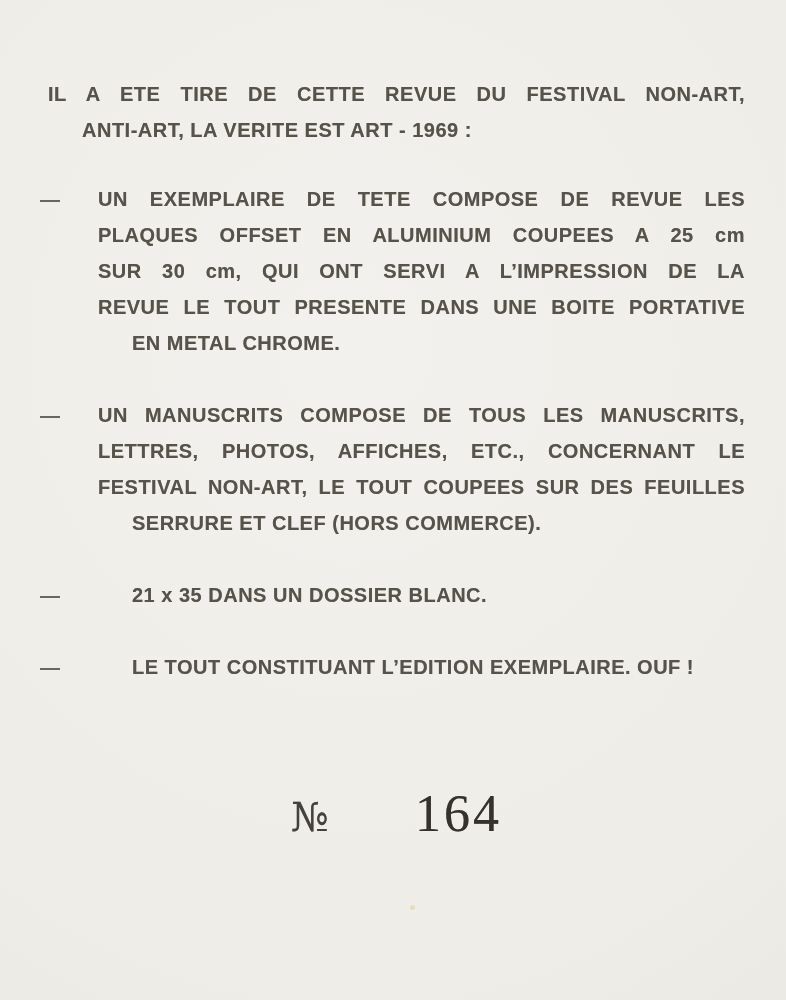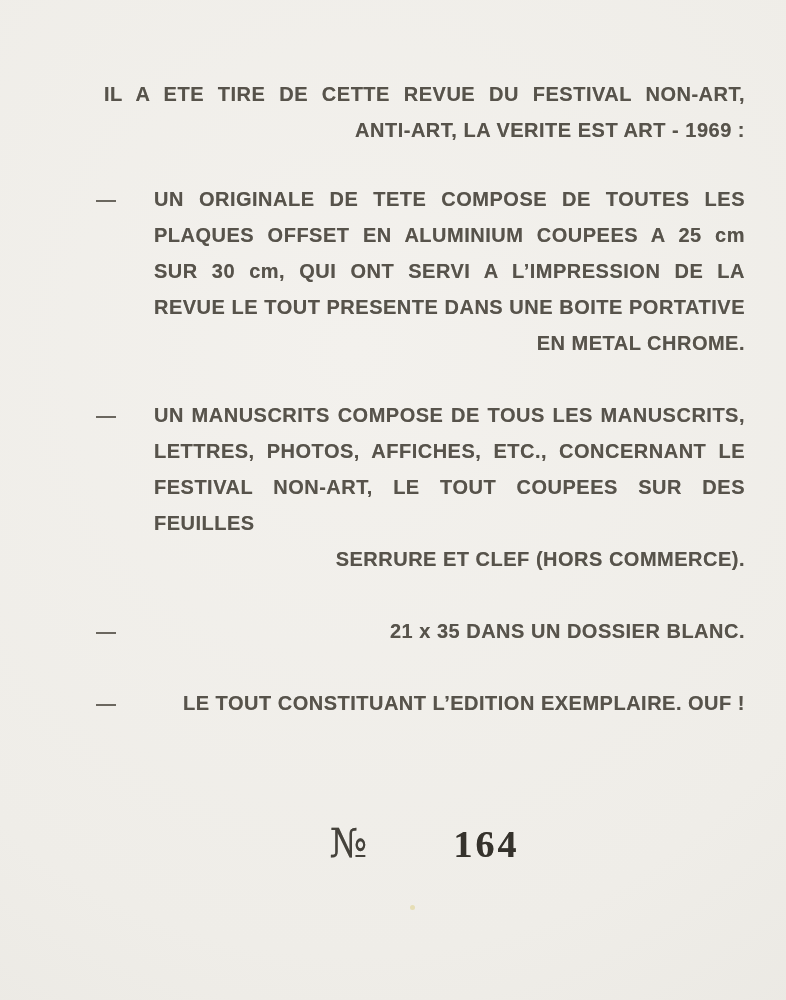--- a/index.html
+++ b/index.html
@@ -8,38 +8,39 @@
     height: 1000px;
     overflow: hidden;
     background-color: #efede8;
     background-image: radial-gradient(130% 110% at 45% 35%, #f3f1ed 0%, #efede8 55%, #e6e4de 100%);
     font-family: "Liberation Sans", sans-serif;
   }
   .page {
     box-sizing: border-box;
     width: 786px;
     height: 836px;
-    padding: 76px 41px 0 104px;
+    padding: 76px 41px 0 48px;
     position: relative;
   }
   .textline {
     font-size: 20px;
     font-weight: bold;
     line-height: 36px;
     letter-spacing: 0.5px;
     color: #57534b;
     text-shadow: 0 0 0.5px rgba(87,83,75,0.55);
     white-space: normal;
   }
   .textline.justify {
     text-align: justify;
     text-align-last: justify;
   }
   .textline.left {
-    text-align: right;
+    text-align: left;
+    margin-left: 34px;
   }
   .heading { margin-bottom: 33px; }
   .item {
     position: relative;
     padding-left: 50px;
     margin-bottom: 36px;
   }
   .item .dash {
     position: absolute;
     left: -8px;
@@ -60,22 +61,22 @@
   }
   .numero {
     font-family: "DejaVu Serif", serif;
     font-size: 40px;
     color: #45423b;
     text-shadow: 0 0 0.6px rgba(69,66,59,0.5);
   }
   .numgap { width: 86px; }
   .numvalue {
     font-family: "Liberation Serif", serif;
-    font-weight: bold;
-    font-size: 38px;
+    font-weight: normal;
+    font-size: 52px;
     letter-spacing: 3px;
     color: #35322c;
     text-shadow: 0 0 0.6px rgba(53,50,44,0.6);
   }
   .speck {
     position: absolute;
     left: 410px;
     top: 905px;
     width: 5px;
     height: 5px;
@@ -88,21 +89,21 @@
 <body>
 
 <div class="page">
   <div class="heading">
       <div class="textline justify">IL A ETE TIRE DE CETTE REVUE DU FESTIVAL NON-ART,</div>
       <div class="textline left">ANTI-ART, LA VERITE EST ART - 1969 :</div>
     </div>
   <div id="items">
       <div class="item">
         <span class="dash">—</span>
-        <div class="textline justify">UN ORIGINALE DE TETE COMPOSE DE TOUTES LES</div>
+        <div class="textline justify">UN EXEMPLAIRE DE TETE COMPOSE DE REVUE LES</div>
         <div class="textline justify">PLAQUES OFFSET EN ALUMINIUM COUPEES A 25 cm</div>
         <div class="textline justify">SUR 30 cm, QUI ONT SERVI A L’IMPRESSION DE LA</div>
         <div class="textline justify">REVUE LE TOUT PRESENTE DANS UNE BOITE PORTATIVE</div>
         <div class="textline left">EN METAL CHROME.</div>
       </div>
       <div class="item">
         <span class="dash">—</span>
         <div class="textline justify">UN MANUSCRITS COMPOSE DE TOUS LES MANUSCRITS,</div>
         <div class="textline justify">LETTRES, PHOTOS, AFFICHES, ETC., CONCERNANT LE</div>
         <div class="textline justify">FESTIVAL NON-ART, LE TOUT COUPEES SUR DES FEUILLES</div>

